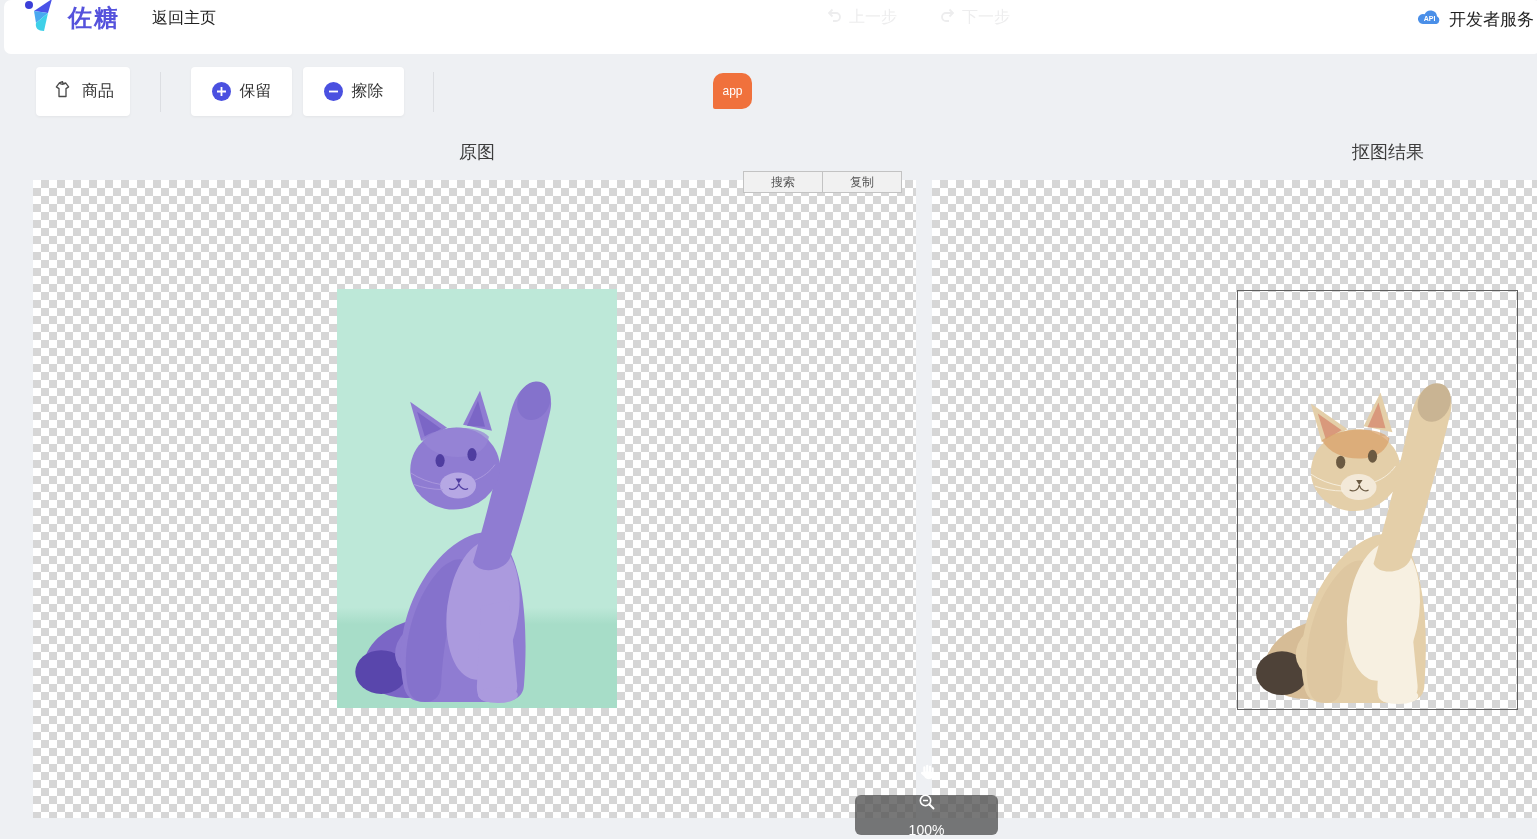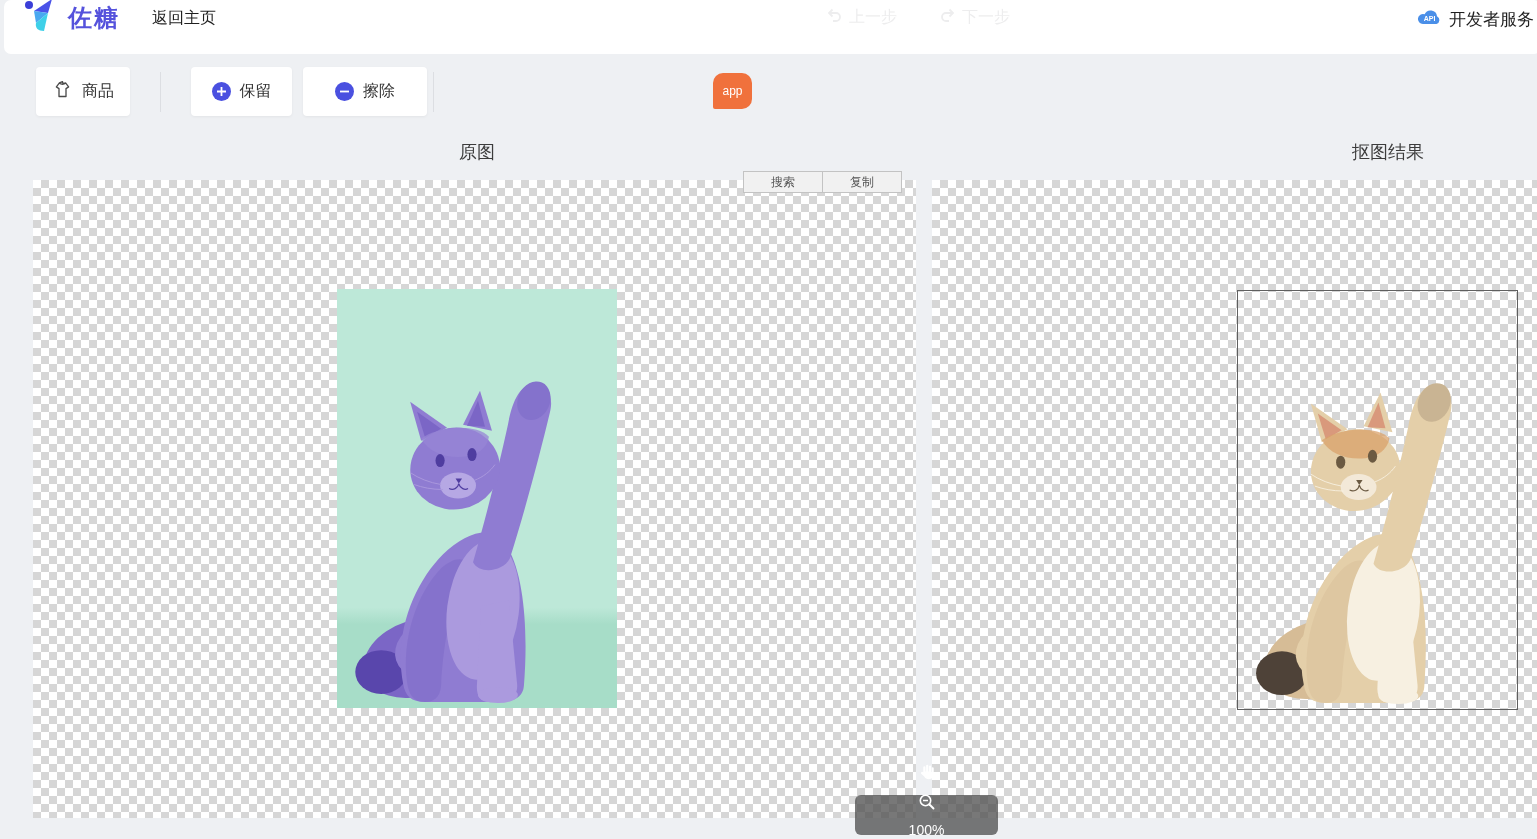--- a/index.html
+++ b/index.html
@@ -152,21 +152,21 @@
 
   <button class="tool-btn" style="left:191px; width:101px;">
     <span class="round-icon">
       <svg width="11" height="11" viewBox="0 0 11 11">
           <path d="M5.5 1 V10 M1 5.5 H10" stroke="#fff" stroke-width="1.8"></path>
         </svg>
     </span>
     <span>保留</span>
   </button>
 
-  <button class="tool-btn" style="left:303px; width:124px;">
+  <button class="tool-btn" style="left:303px; width:101px;">
     <span class="round-icon">
       <svg width="11" height="11" viewBox="0 0 11 11">
           <path d="M1 5.5 H10" stroke="#fff" stroke-width="1.8"></path>
         </svg>
     </span>
     <span>擦除</span>
   </button>
 
   <div class="tb-divider" style="left:433px;"></div>
 

